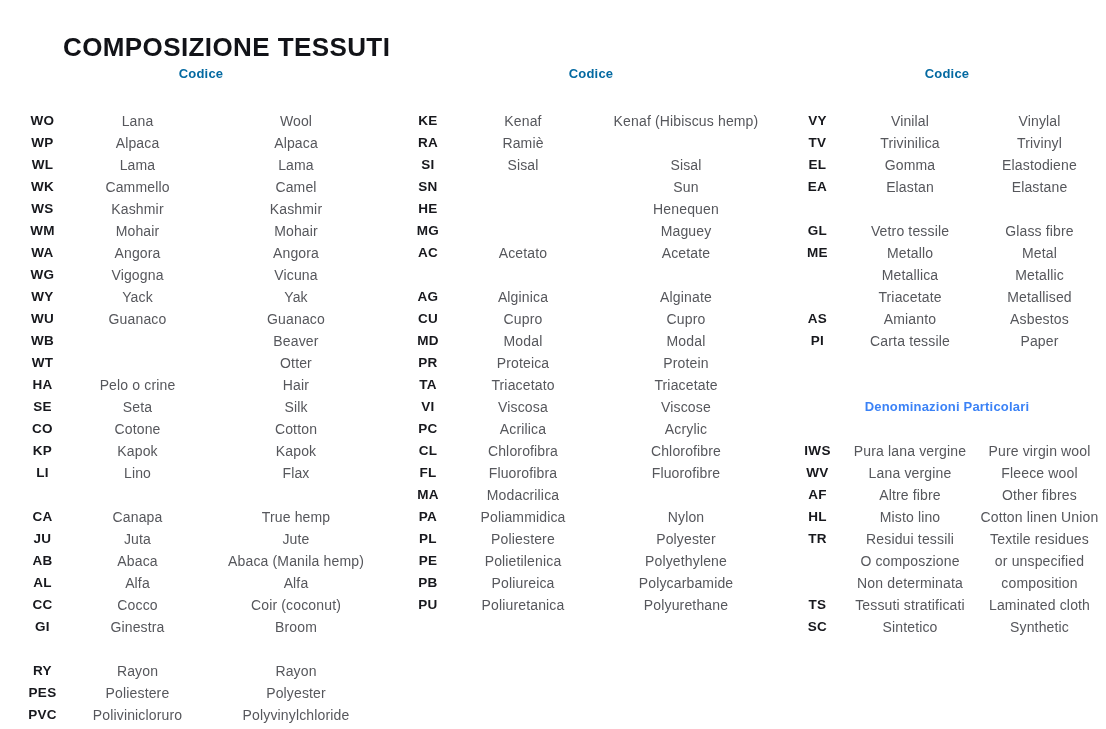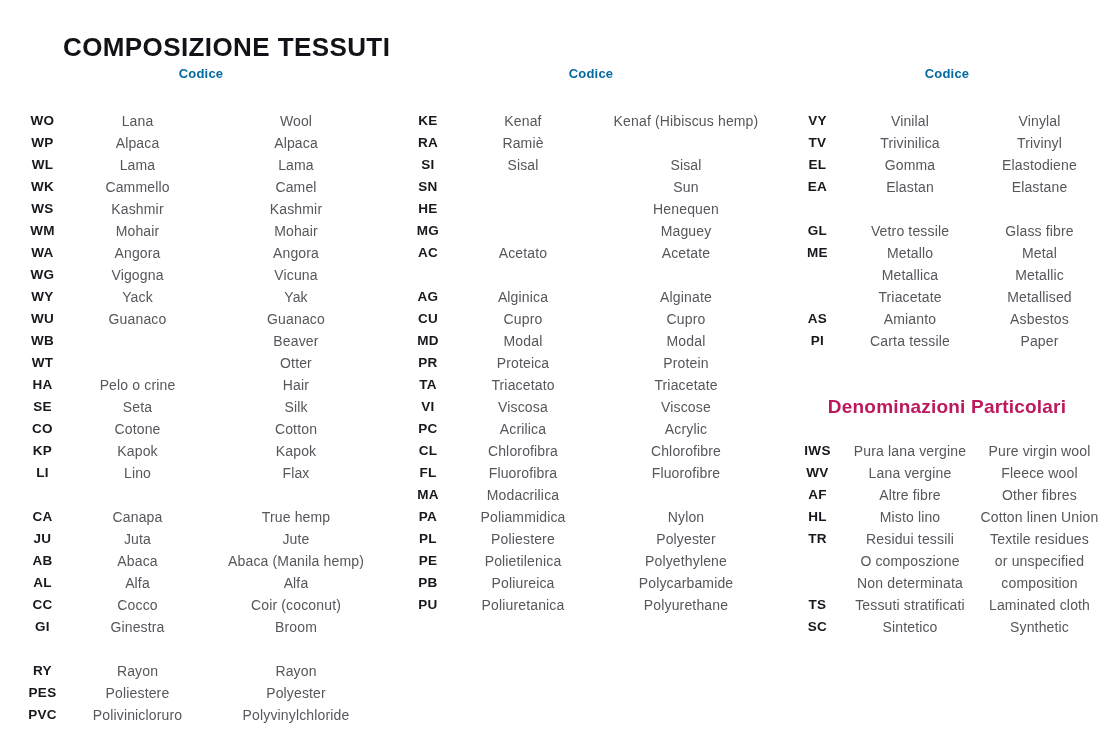--- a/index.html
+++ b/index.html
@@ -56,23 +56,23 @@
   .col3 .row { grid-template-columns: 55px 130px 1fr; }
   .row .code {
     font-weight: 700;
     font-size: 13.5px;
     color: #17181d;
     letter-spacing: 0.3px;
   }
   .row.blank { display: block; }
   .row.heading {
     display: block;
-    font-size: 19px;
+    font-size: 13px;
     font-weight: 700;
-    color: #be185d;
+    color: #3b82f6;
     letter-spacing: 0.2px;
   }
 </style>
 </head>
 <body>
 
 <div class="page">
   <h1 class="title">COMPOSIZIONE TESSUTI</h1>
   <div id="columns">
       <div class="col col1">

